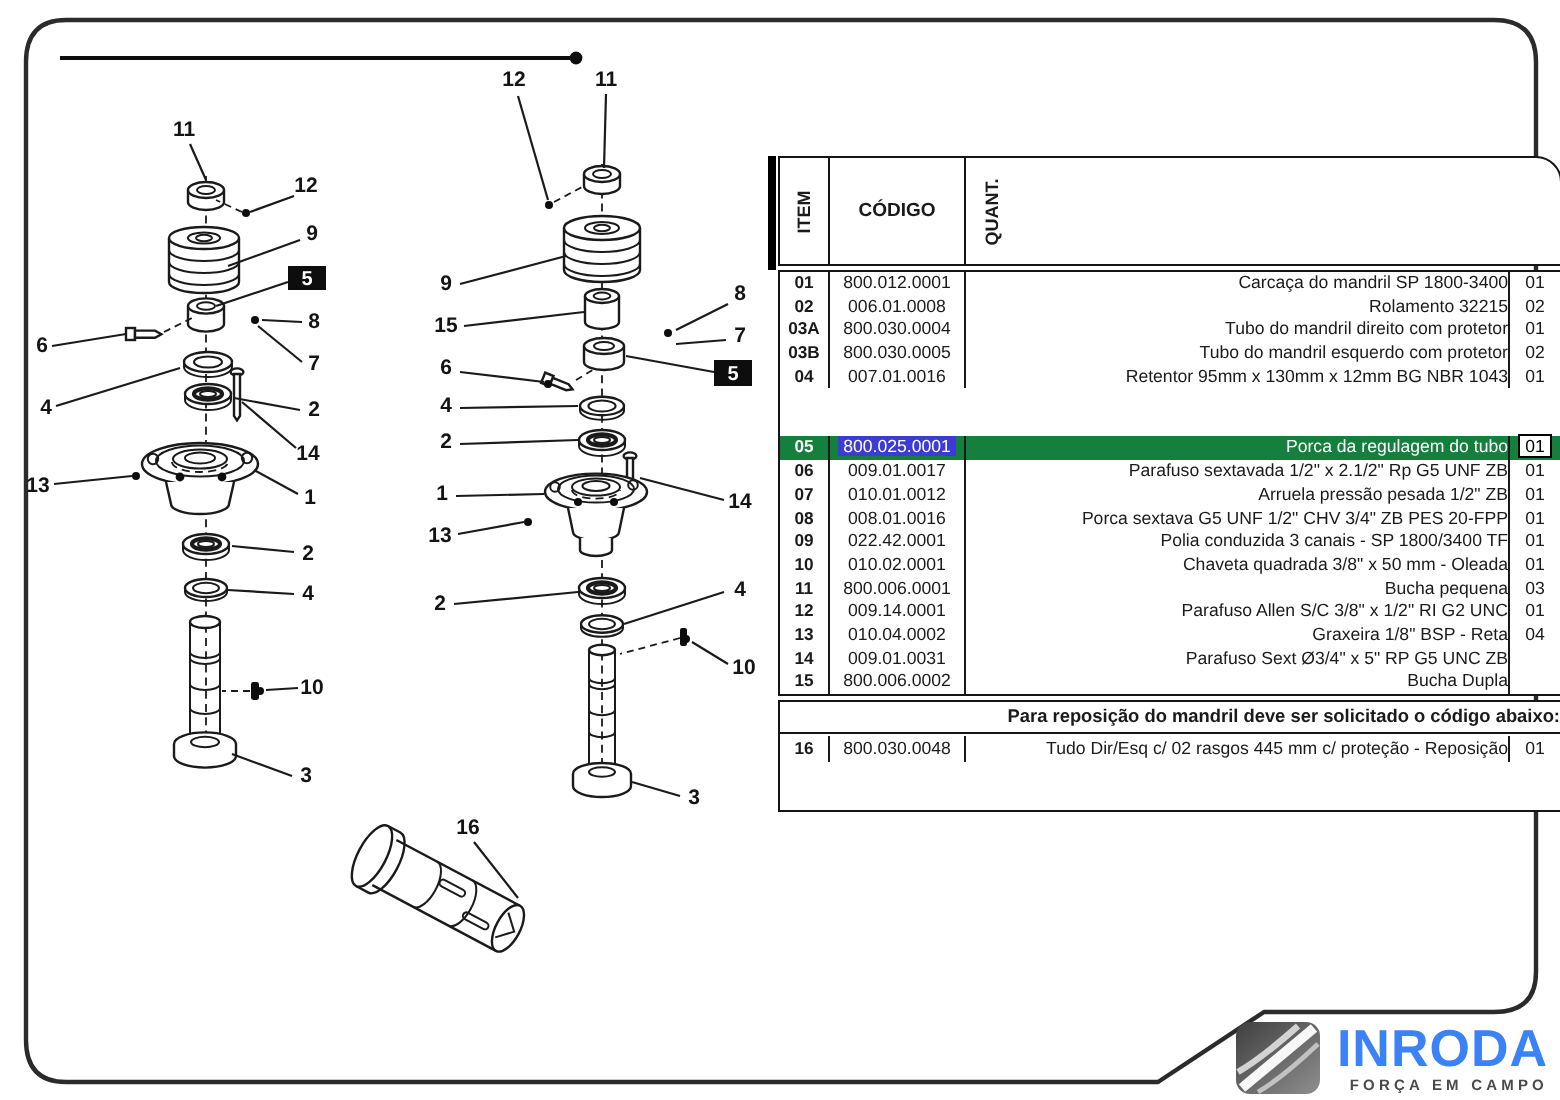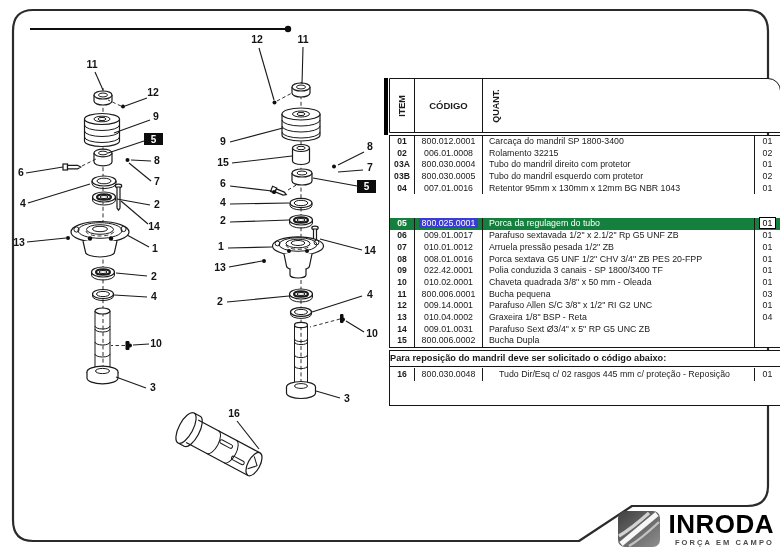--- a/index.html
+++ b/index.html
@@ -26,34 +26,34 @@
   .thead>div{display:flex;align-items:center;justify-content:center;font-weight:bold;}
   .h-item{width:24px;border-right:1.8px solid #151515;}
   .h-cod{width:67px;border-right:1.8px solid #151515;font-size:9.5px;}
   .h-desc{flex:1;border-right:1.8px solid #151515;font-size:9.5px;letter-spacing:.3px;}
   .h-qt{width:25px;}
   .vtxt{transform:rotate(-90deg);font-size:9px;white-space:nowrap;}
   .tbody{margin-top:2px;border:1.5px solid #151515;background:#fff;}
   .trow{display:flex;height:11.7px;line-height:11.9px;}
   .c-item{width:24px;border-right:1.2px solid #1a1a1a;font-weight:bold;text-align:center;font-size:8.6px;}
   .c-cod{width:67px;border-right:1.2px solid #1a1a1a;text-align:center;}
-  .c-desc{flex:1;border-right:1.2px solid #1a1a1a;padding-left:6px;white-space:nowrap;overflow:hidden;}
+  .c-desc{flex:1;border-right:1.2px solid #1a1a1a;padding-left:6px;white-space:nowrap;overflow:hidden;text-align:right;}
   .c-qt{width:25px;text-align:center;}
   .trow.hl{background:#15803d;color:#fff;margin-top:24px;}
   .codhl{background:#3c3cd4;color:#fff;padding:0 3px;}
   .qthl{background:#fff;color:#000;padding:0 2.5px;outline:1px solid #000;}
   .tnote{margin-top:2px;border:1.5px solid #151515;border-bottom:none;height:15px;line-height:15.5px;
-         text-align:left;font-weight:bold;font-size:9.2px;background:#fff;}
+         text-align:right;font-weight:bold;font-size:9.2px;background:#fff;}
   .textra{border:1.5px solid #151515;height:38px;background:#fff;}
   .textra .trow{height:100%;align-items:flex-start;line-height:12.5px;padding-top:1px;}
   .textra .c-desc{padding-left:16px;}
   
   .logo{position:absolute;right:6px;bottom:2px;display:flex;align-items:center;gap:7px;}
   .logo-txt{display:flex;flex-direction:column;align-items:flex-end;}
-  .logo-name{font-size:26px;font-weight:bold;color:#000000;letter-spacing:.5px;line-height:26px;}
+  .logo-name{font-size:26px;font-weight:bold;color:#3b82f6;letter-spacing:.5px;line-height:26px;}
   .logo-tag{font-size:7.5px;font-weight:bold;letter-spacing:2.1px;color:#4a4a4a;margin-top:1px;}
 </style>
 </head>
 <body>
 
 <div class="page">
 
   <svg width="780" height="550" viewBox="0 0 780 550">
 
     <path class="border-path" d="M33,10 H747 Q768,10 768,31 V486 Q768,506 747,506 H632 L579,541 H33 Q13,541 13,520 V31 Q13,10 33,10 Z"></path>

